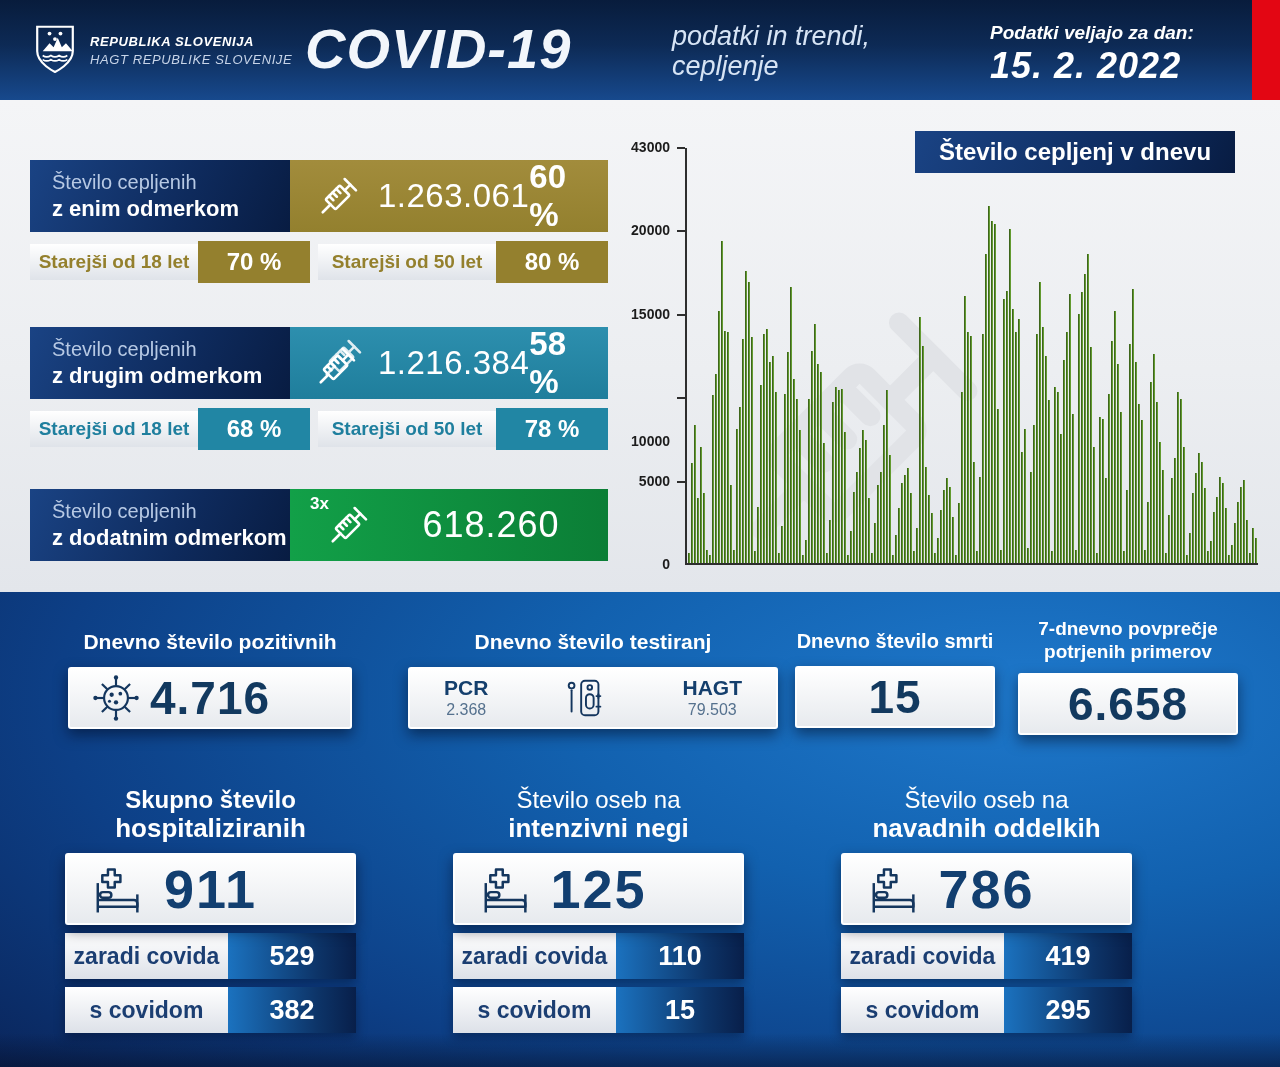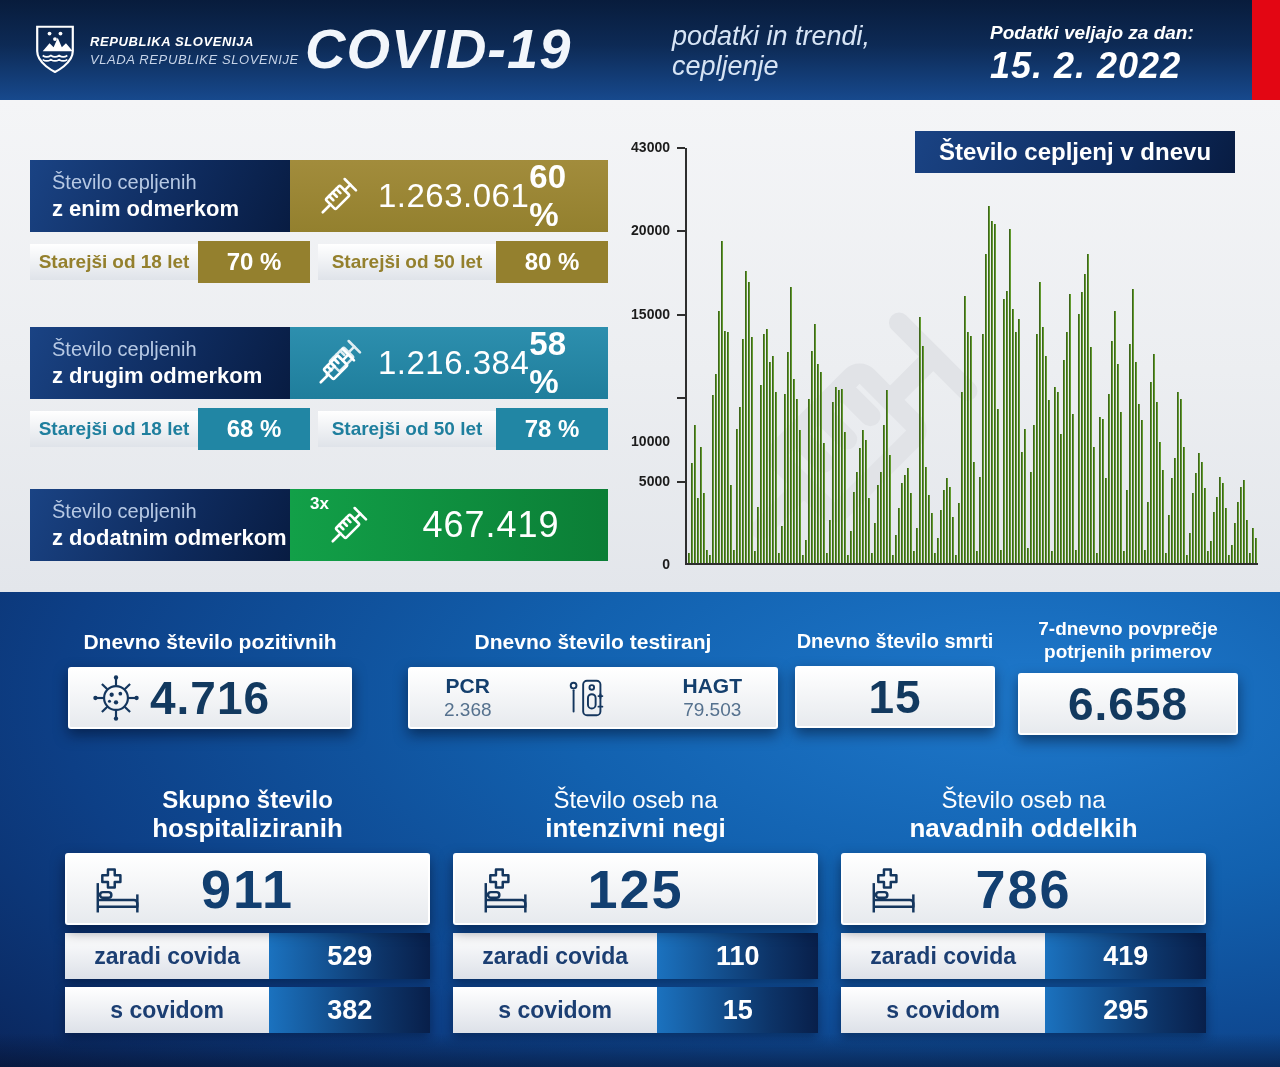--- a/index.html
+++ b/index.html
@@ -71,24 +71,24 @@
 
   .stats-row { position:absolute; left:0; top:0; width:1280px; }
   .stat { position:absolute; text-align:center; }
   .stat-title { color:#fff; font-size:21px; font-weight:800; margin-bottom:13px; white-space:nowrap; }
   .stat-title.two { font-size:19px; line-height:1.2; margin-bottom:9px; }
   .stat-card { background:linear-gradient(180deg,#ffffff 0%,#e7eaee 100%); border:2px solid #fff; border-radius:3px;
     box-shadow:0 6px 14px rgba(2,8,28,.5); height:62px; display:flex; align-items:center; justify-content:center; }
   .stat-num { color:#12395f; font-size:46px; font-weight:800; letter-spacing:1px; }
   .pcr-block { text-align:center; }
   .pcr-block .k { color:#143f6d; font-size:21px; font-weight:800; line-height:1; }
-  .pcr-block .v { color:#55718e; font-size:19px; margin-top:3px; }
+  .pcr-block .v { color:#55718e; font-size:16px; margin-top:3px; }
 
   .hosp-row { position:absolute; left:0; top:194px; width:1280px; }
-  .hosp { position:absolute; width:365px; }
+  .hosp { position:absolute; width:291px; }
   .hosp-title { text-align:center; color:#fff; line-height:1.15; margin-bottom:10px; }
   .hosp-title .t1 { font-size:24px; font-weight:400; }
   .hosp-title .t2 { font-size:26px; font-weight:800; }
   .hosp-card { position:relative; height:72px; background:linear-gradient(180deg,#ffffff 0%,#e7eaee 100%);
     border:2px solid #fff; border-radius:3px; box-shadow:0 6px 14px rgba(2,8,28,.5);
     display:flex; align-items:center; justify-content:center; }
   .hosp-card .icon { position:absolute; left:24px; top:12px; }
   .hosp-num { color:#123f70; font-size:54px; font-weight:800; letter-spacing:2px; }
   .hosp-subrow { display:flex; margin-top:8px; height:46px; box-shadow:0 4px 10px rgba(2,8,28,.4); }
   .hosp-subrow .lab { width:56%; background:linear-gradient(180deg,#ffffff 0%,#dde1e8 100%);
@@ -107,21 +107,21 @@
       <path d="M6 23 q3 2 6 0 q3 2 6 0 q3 2 6 0" fill="none" stroke="#ffffff" stroke-width="1.2"></path>
       <path d="M6 26 q3 2 6 0 q3 2 6 0 q3 2 6 0" fill="none" stroke="#ffffff" stroke-width="1.2"></path>
       <g fill="#ffffff">
         <circle cx="11" cy="7" r="1.4"></circle>
           <circle cx="19" cy="7" r="1.4"></circle>
           <circle cx="15" cy="11" r="1.4"></circle>
       </g>
     </svg>
     <div class="brand-text">
       <div class="l1">REPUBLIKA SLOVENIJA</div>
-      <div class="l2">VLADA REPUBLIKE SLOVENIJE</div>
+      <div class="l2">HAGT REPUBLIKE SLOVENIJE</div>
     </div>
   </div>
   <div class="main-title">COVID-19</div>
   <div class="subtitle">
     <div>podatki in trendi,</div>
     <div>cepljenje</div>
   </div>
   <div class="datebox">
     <div class="lbl">Podatki veljajo za dan:</div>
     <div class="val">15. 2. 2022</div>
@@ -223,21 +223,21 @@
         <div class="t1">Število cepljenih</div>
         <div class="t2">z dodatnim odmerkom</div>
       </div>
       <div class="vax-value green">
         <div class="syr-wrap" style="margin-left:34px">
           <span class="badge3x">3x</span>
           <svg width="50" height="50" viewBox="0 0 50 50">
               <use href="#syr"></use>
             </svg>
         </div>
-        <span class="num-center">467.419</span>
+        <span class="num-center">618.260</span>
       </div>
     </div>
   </div>
 
   <svg class="watermark" width="330" height="330" viewBox="0 0 260 220">
     <g transform="rotate(-45 130 110)" fill="none" stroke="#e1e3e7" stroke-width="16" stroke-linecap="round">
       <line x1="14" y1="110" x2="58" y2="110"></line>
       <rect x="62" y="76" width="96" height="68" rx="8"></rect>
       <line x1="86" y1="76" x2="86" y2="108"></line>
       <line x1="112" y1="76" x2="112" y2="108"></line>

